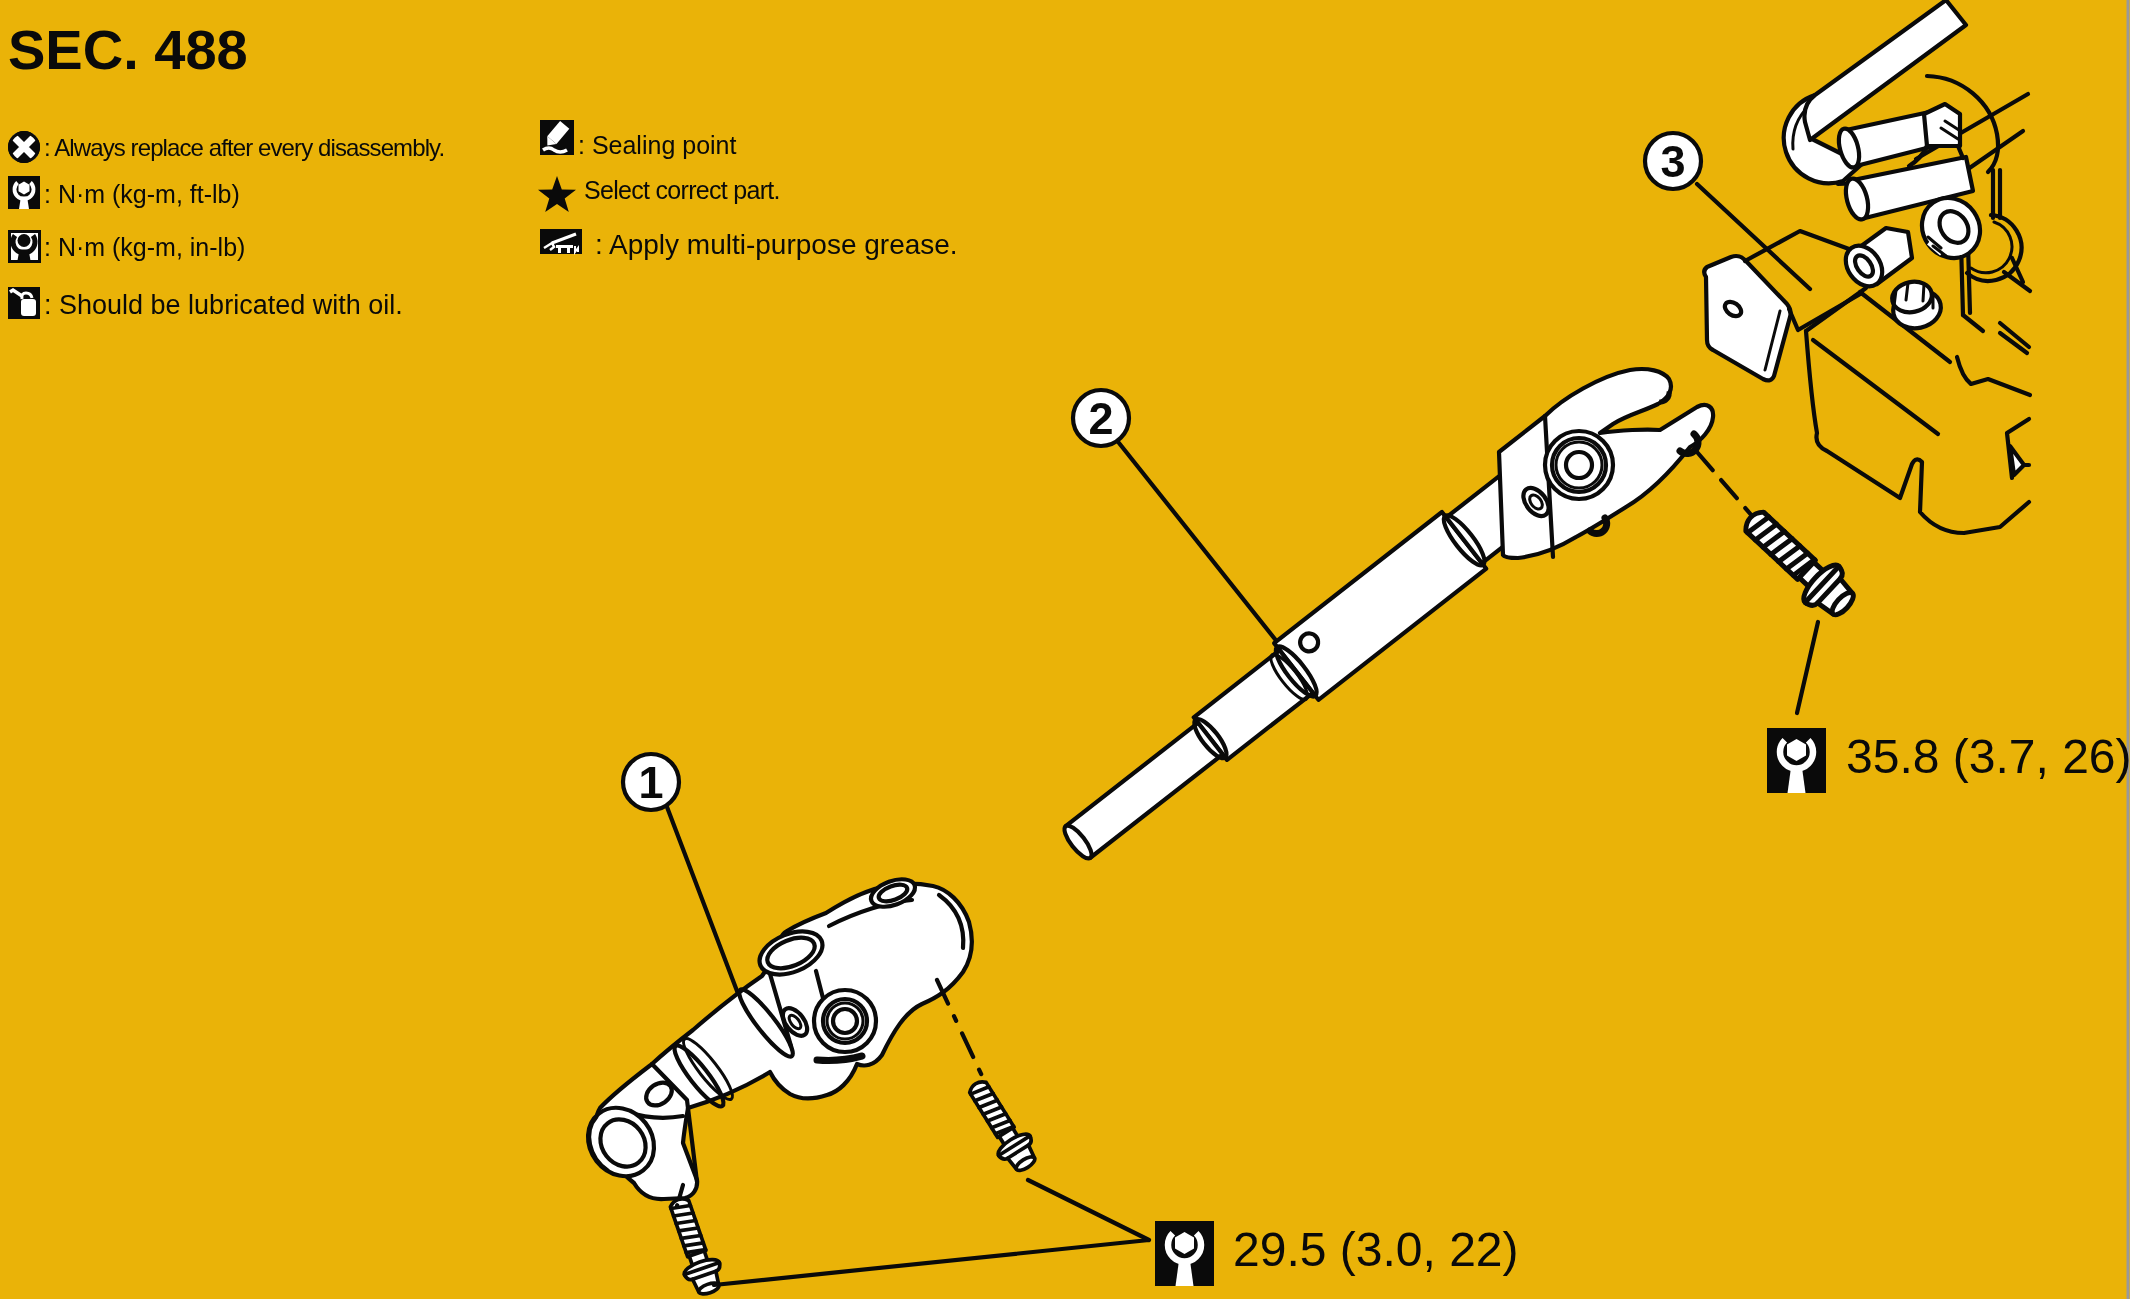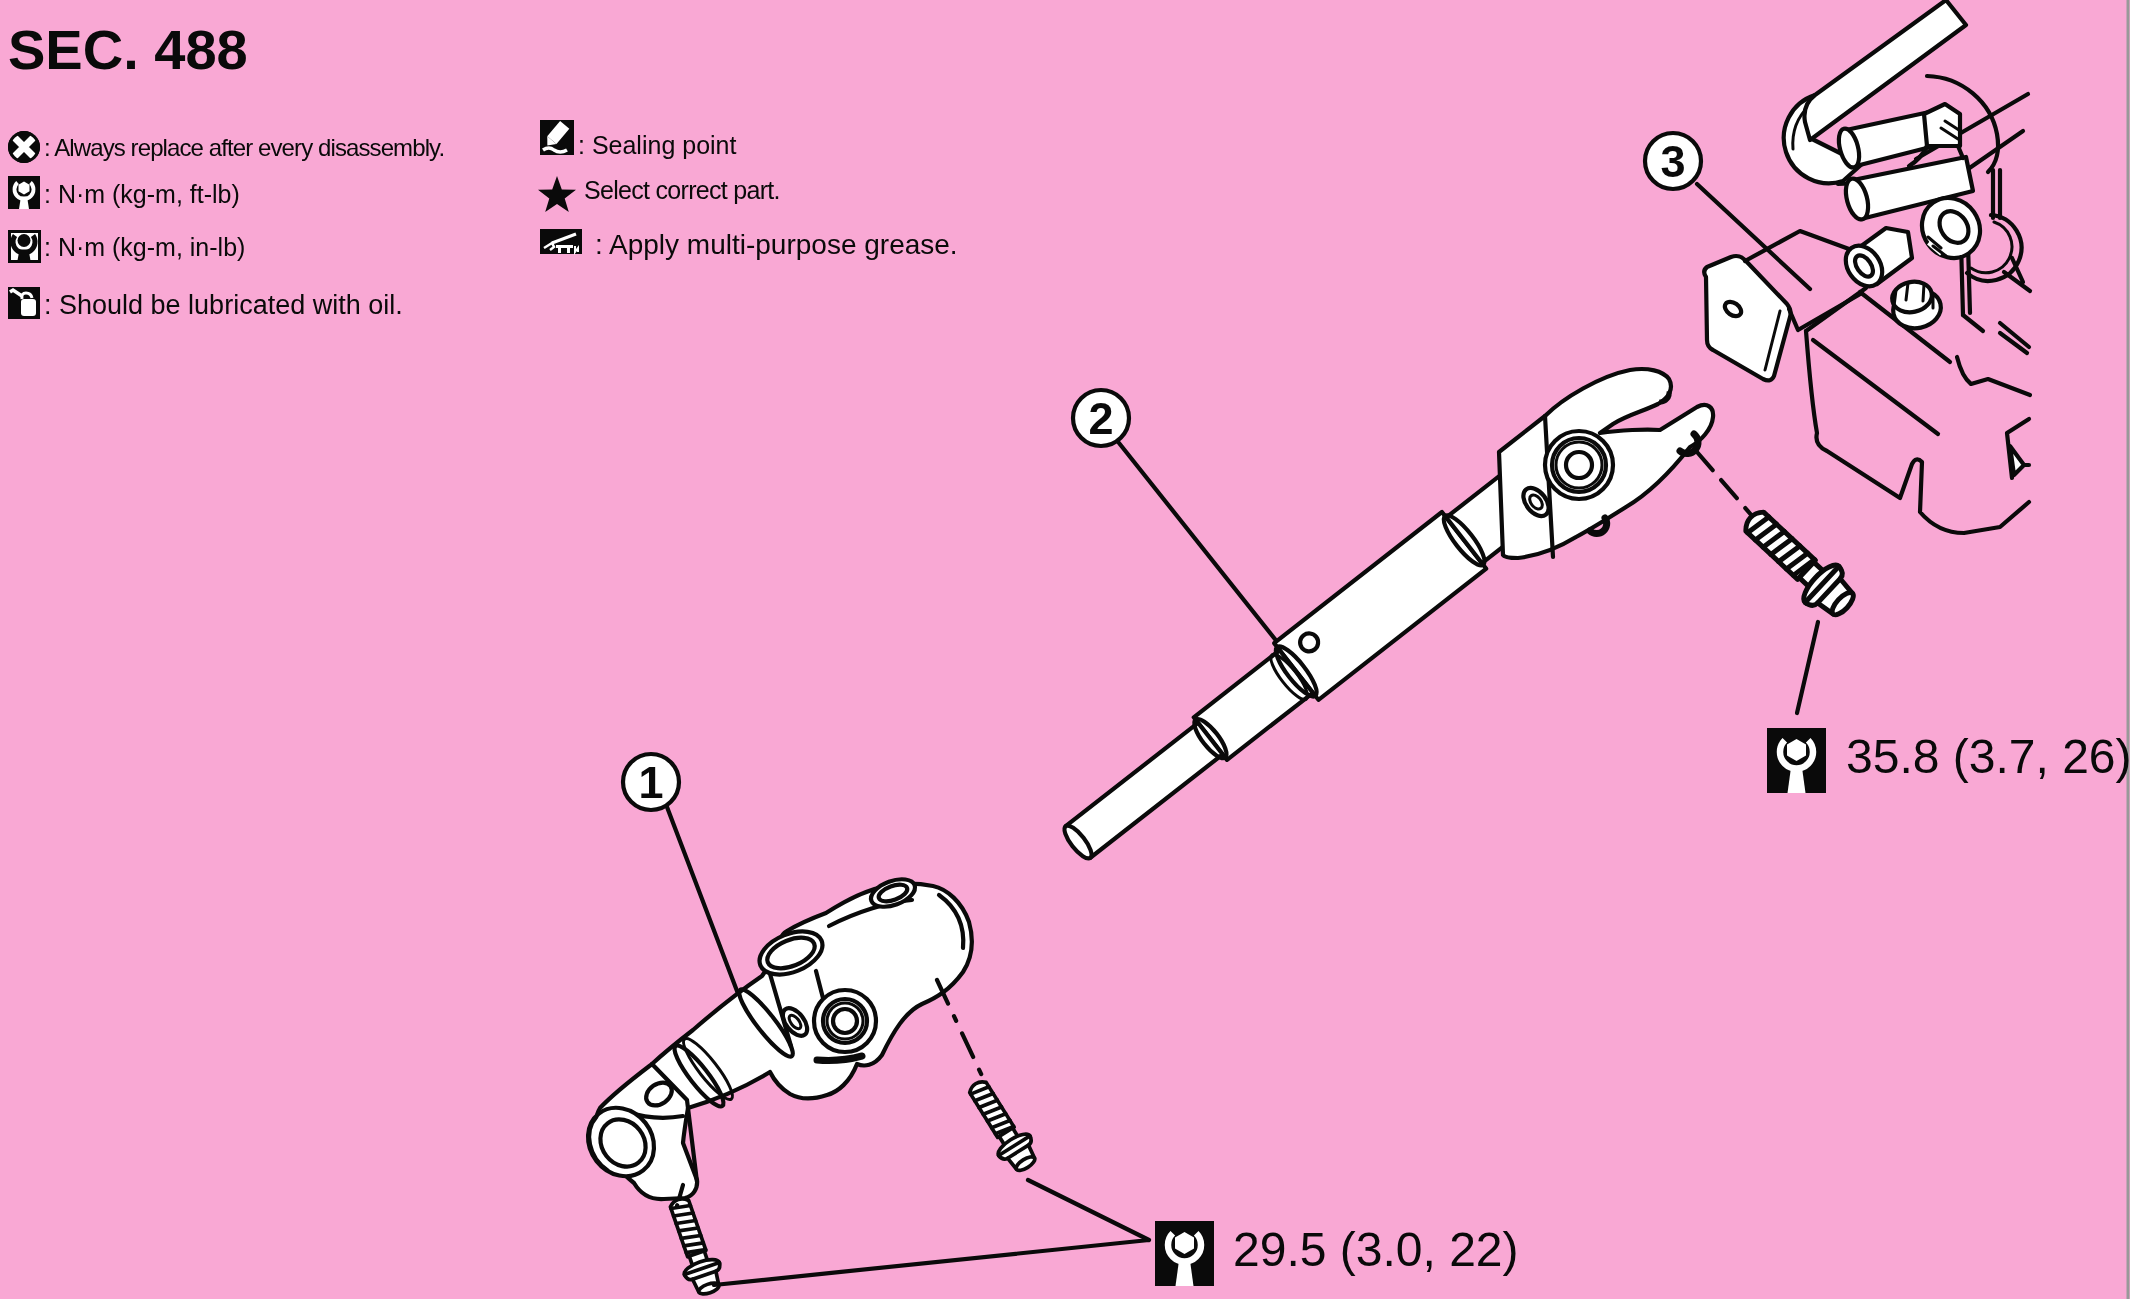--- a/index.html
+++ b/index.html
@@ -1,16 +1,16 @@
 <!DOCTYPE html>
 <html><head>
 <meta charset="utf-8">
 <style>
 html,body{margin:0;padding:0;background:#fff;}
-#page{position:relative;width:2130px;height:1299px;overflow:hidden;background:#f9a8d4;
+#page{position:relative;width:2130px;height:1299px;overflow:hidden;background:#eab308;
   font-family:"Liberation Sans",sans-serif;}
 svg{position:absolute;left:0;top:0;}
 .ln{fill:none;stroke:#0a0a0a;stroke-width:4.2;stroke-linecap:round;stroke-linejoin:round;}
 .lnw{fill:#ffffff;stroke:#0a0a0a;stroke-width:4.2;stroke-linecap:round;stroke-linejoin:round;}
 .thin{fill:none;stroke:#0a0a0a;stroke-width:3;stroke-linecap:round;stroke-linejoin:round;}
 .thick{fill:none;stroke:#0a0a0a;stroke-width:7;stroke-linecap:round;stroke-linejoin:round;}
 text{fill:#0a0a0a;}
 </style>
 </head>
 <body>

